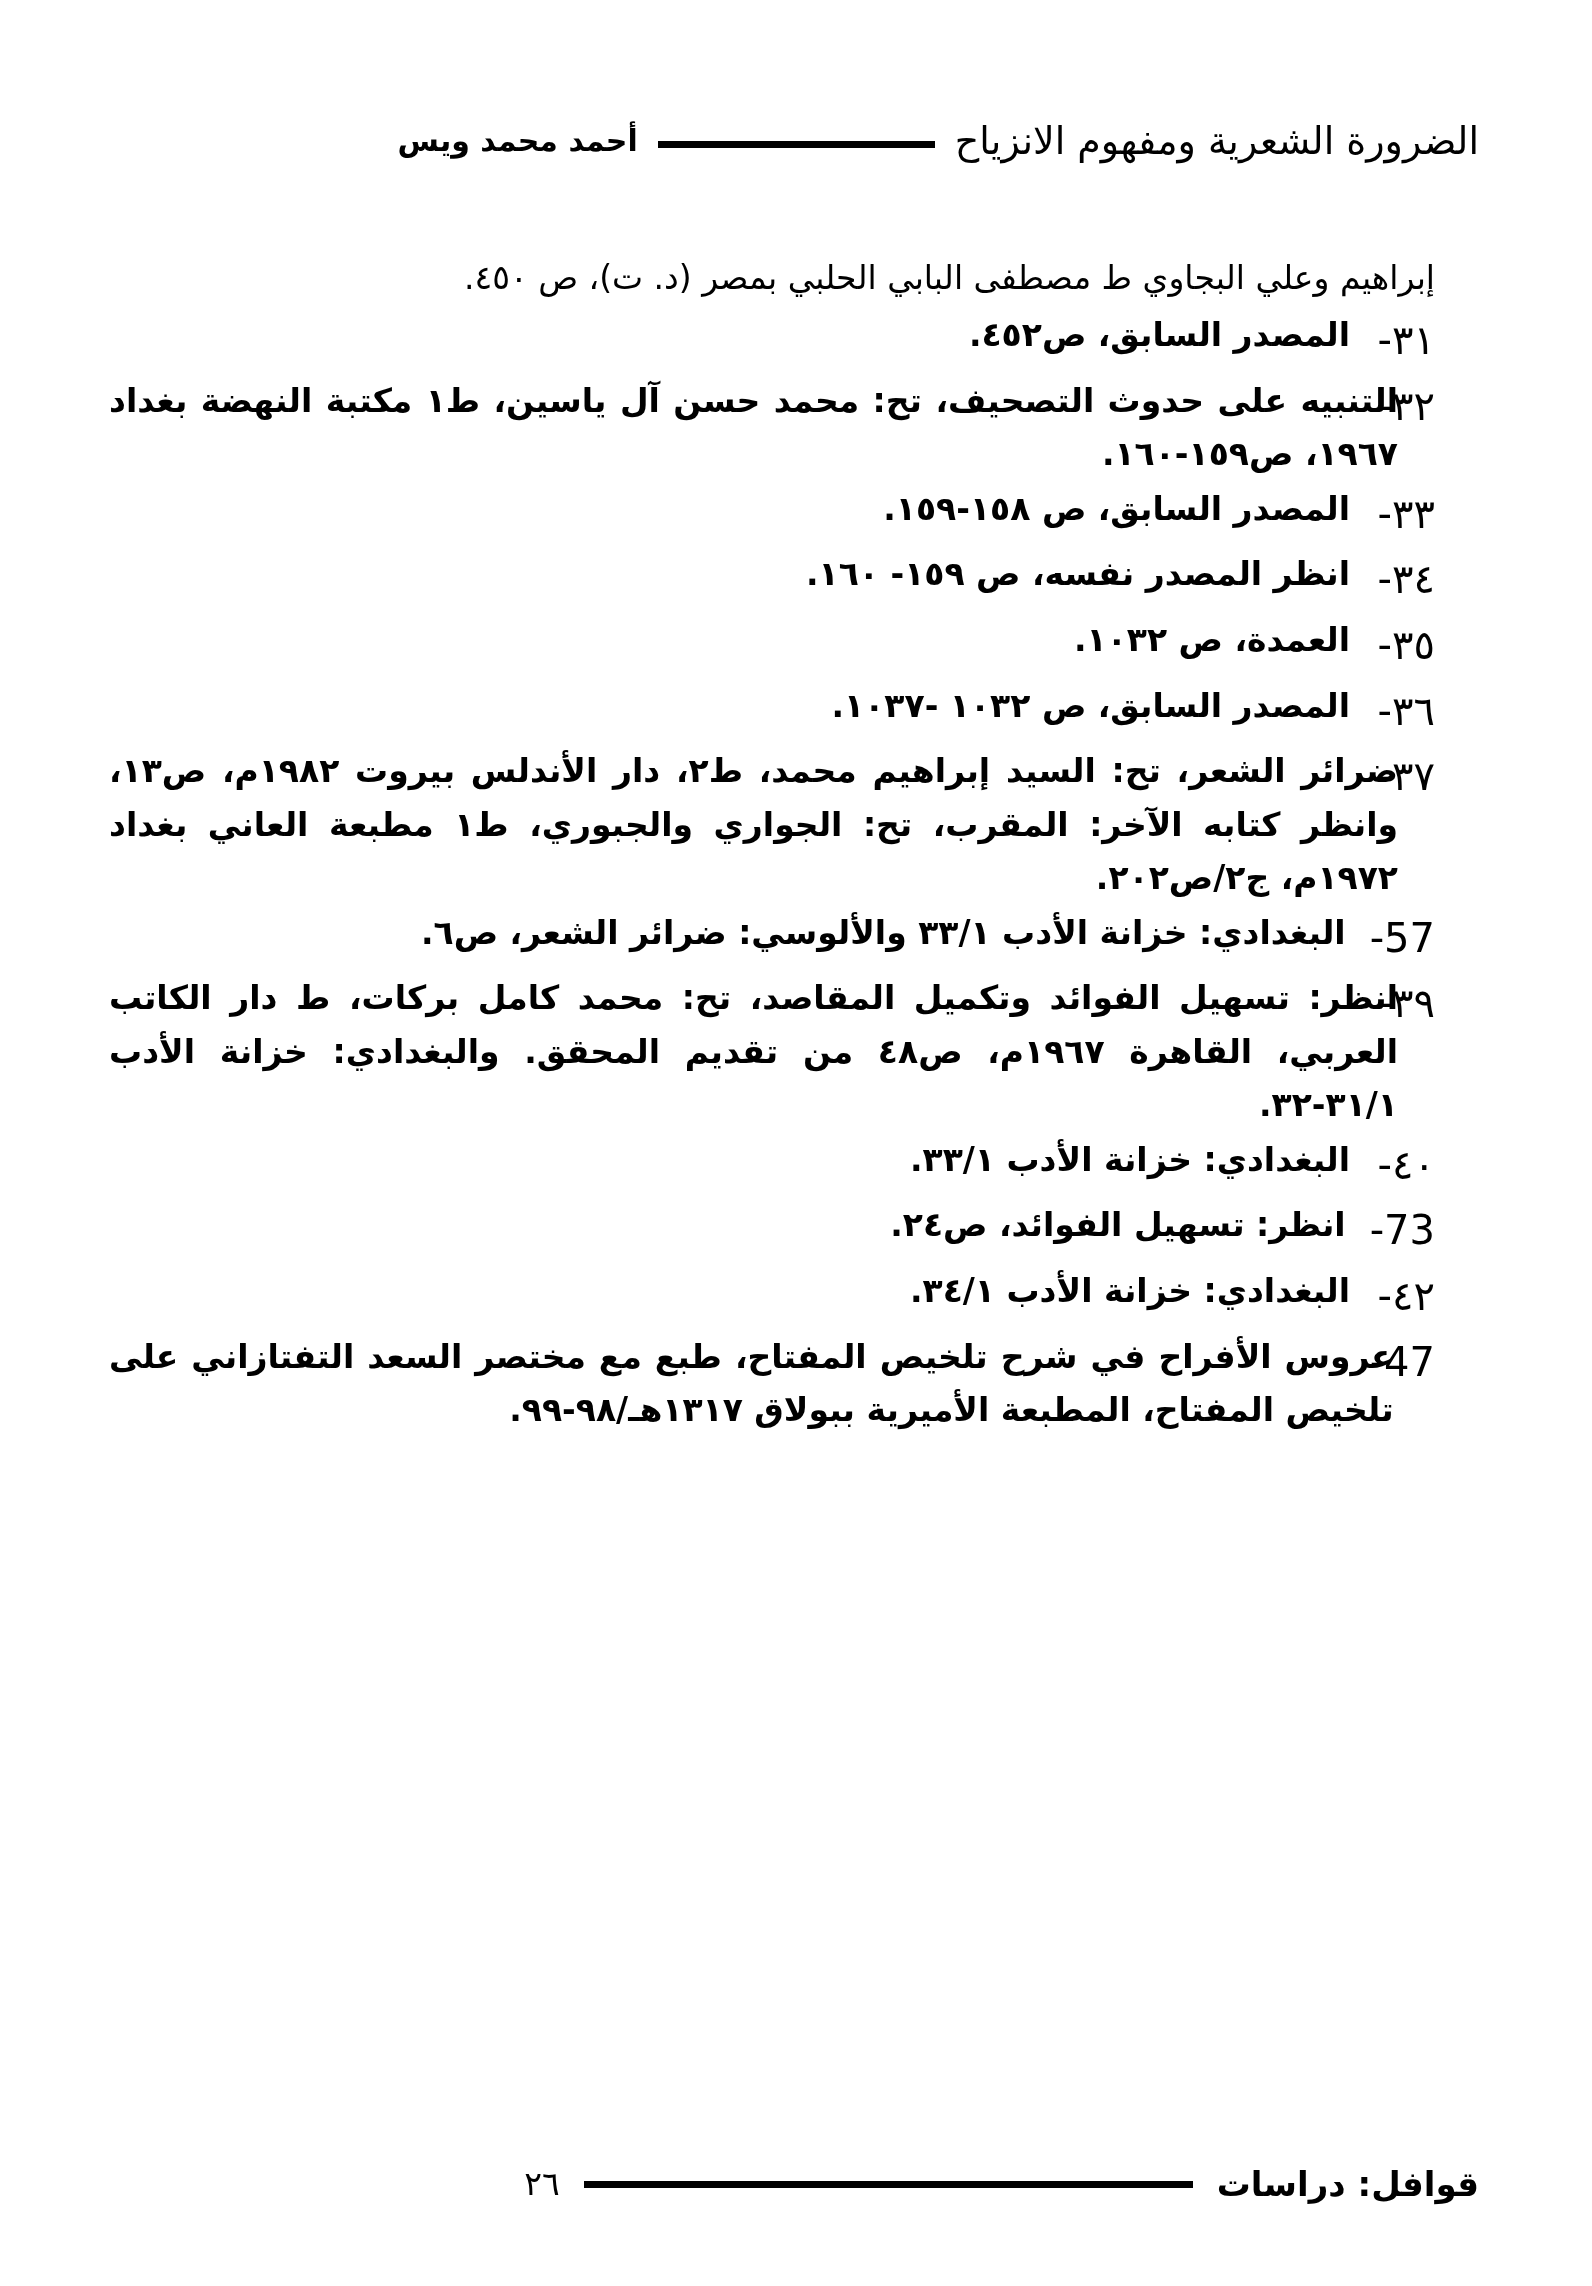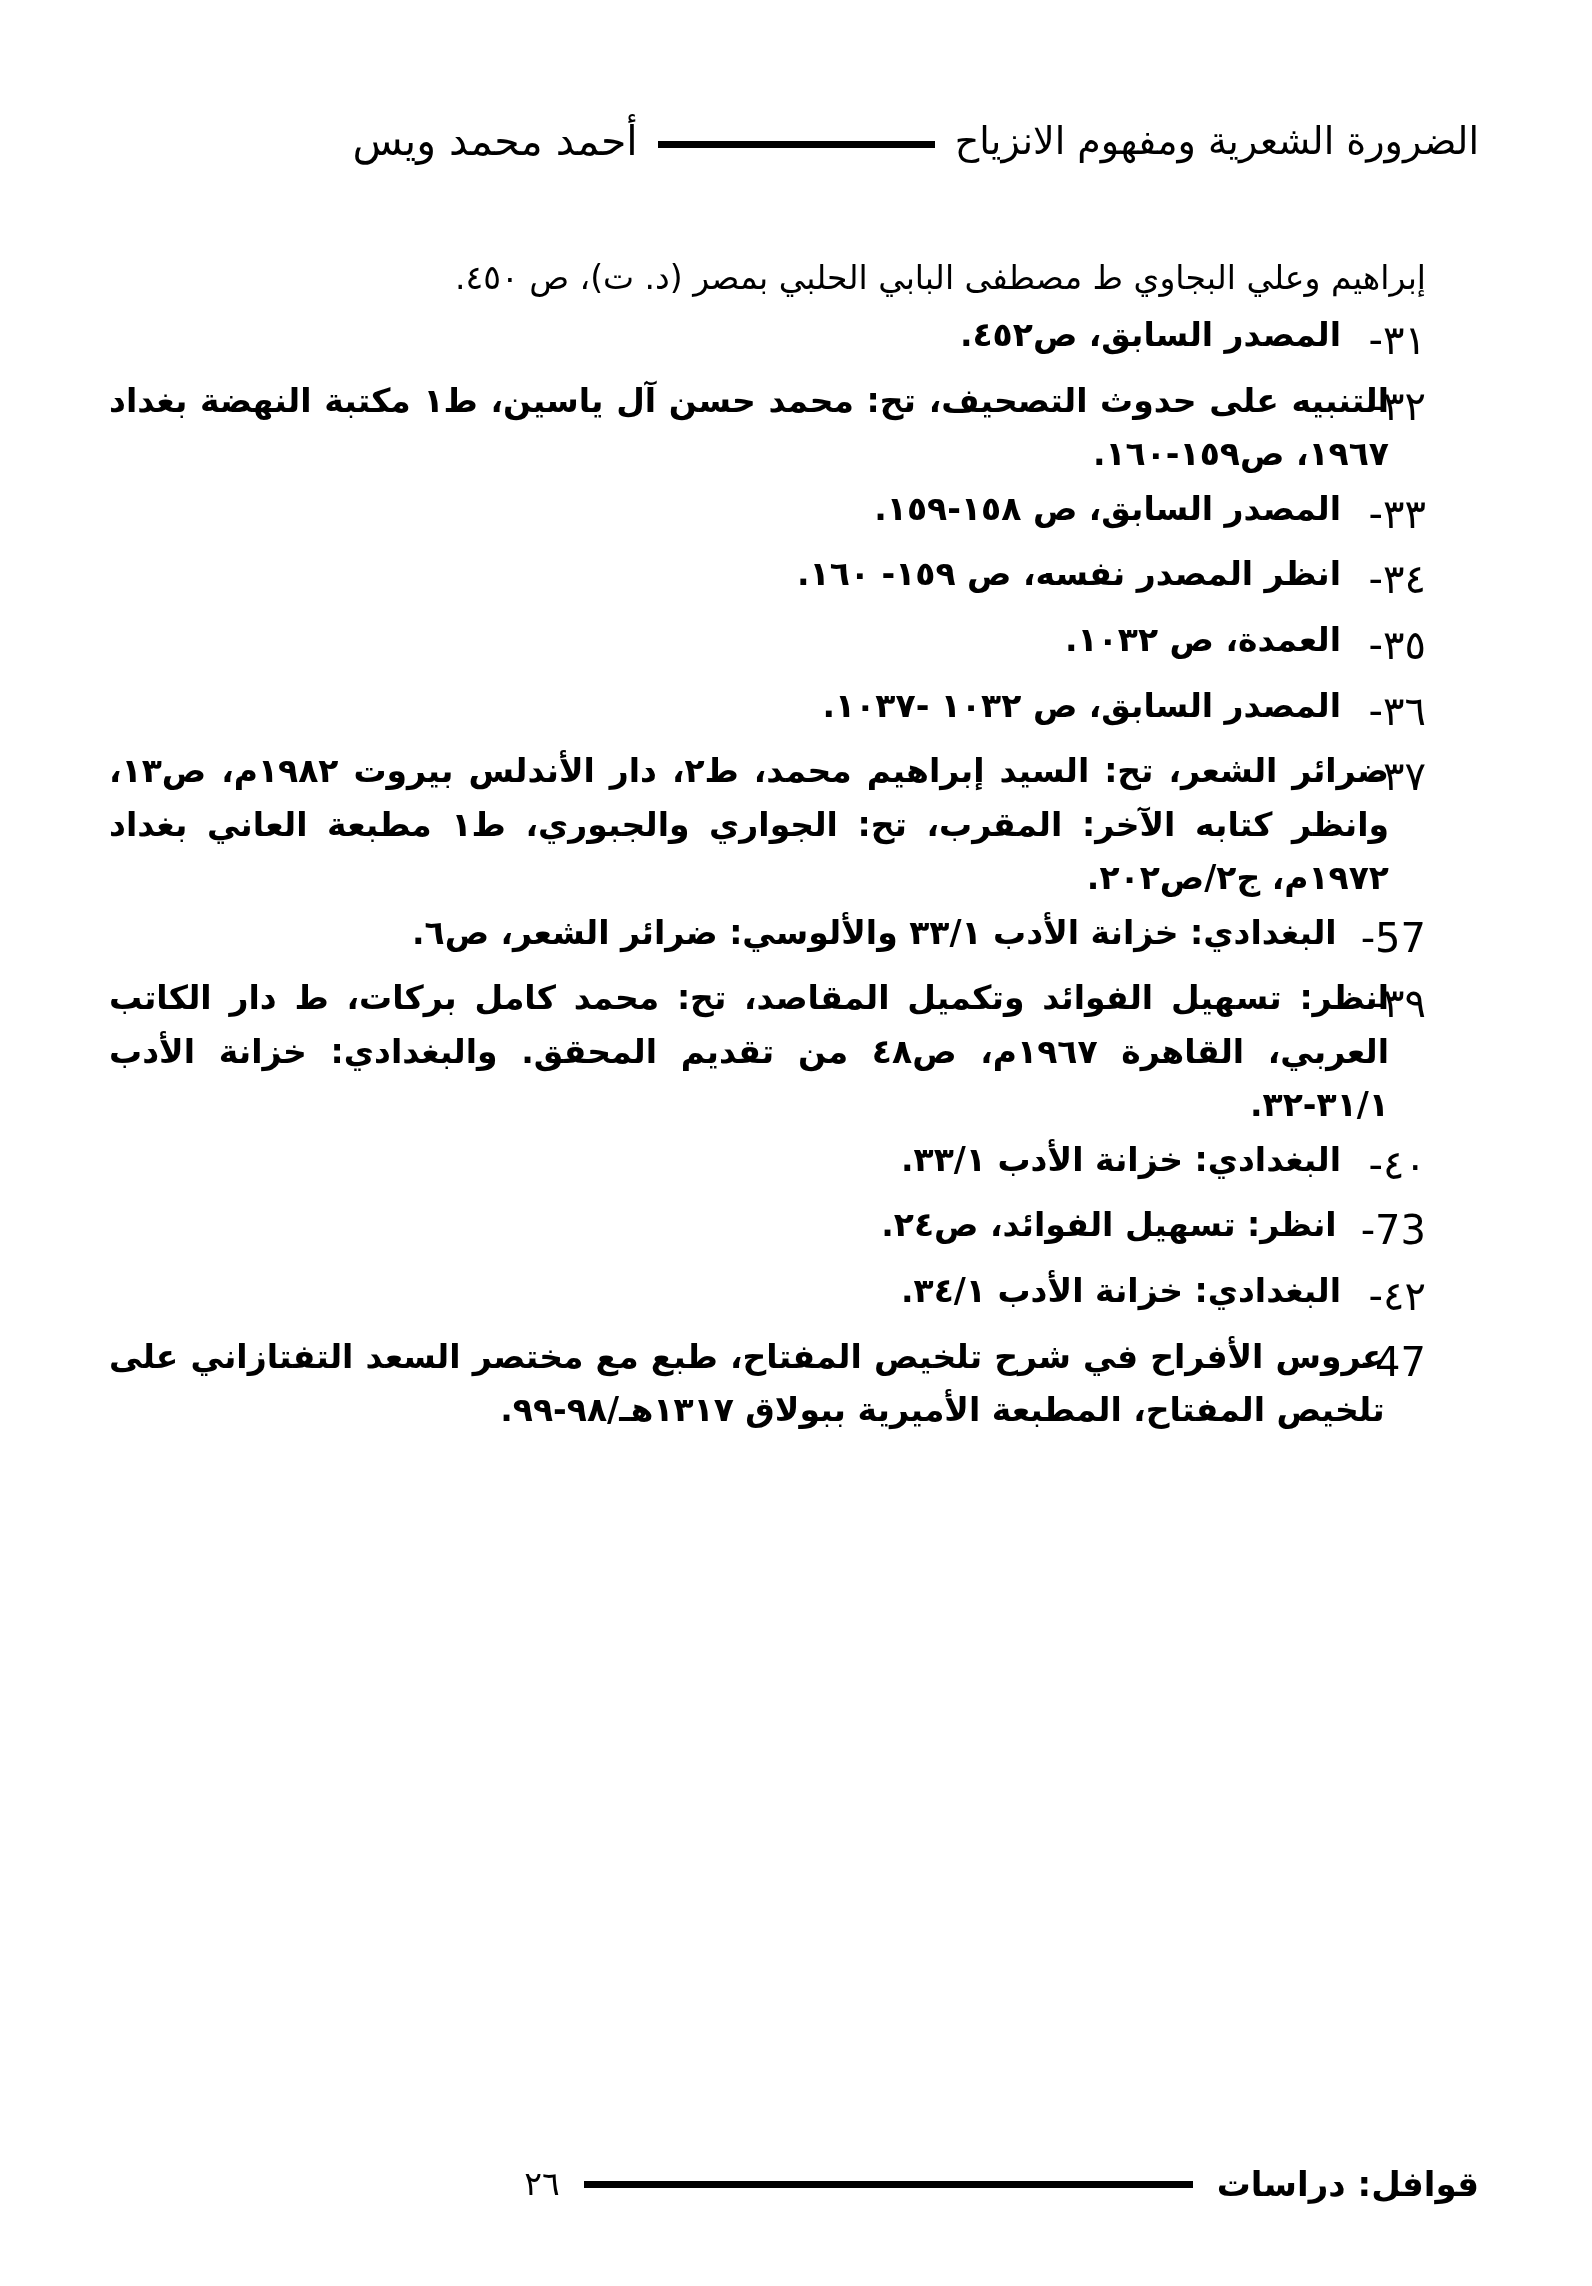--- a/index.html
+++ b/index.html
@@ -42,31 +42,31 @@
     white-space: nowrap;
     line-height: 1.15;
   }
   .rh-rule {
     flex: 0 0 277px;
     height: 6.5px;
     background: #000;
     margin-top: 5.5px;
   }
   .rh-author {
-    font-size: 41px;
-    font-weight: normal;
+    font-size: 30px;
+    font-weight: bold;
     white-space: nowrap;
     line-height: 1.15;
   }
 
   
   .notes {
     position: absolute;
     top: 251px;
-    right: 166px;
+    right: 157px;
     left: 109px;
   }
 
   .lead-line {
     font-size: 33px;
     line-height: 1.62;
     text-align: justify;
     text-align-last: right;
     margin-bottom: 3.7px;
     direction: rtl;

